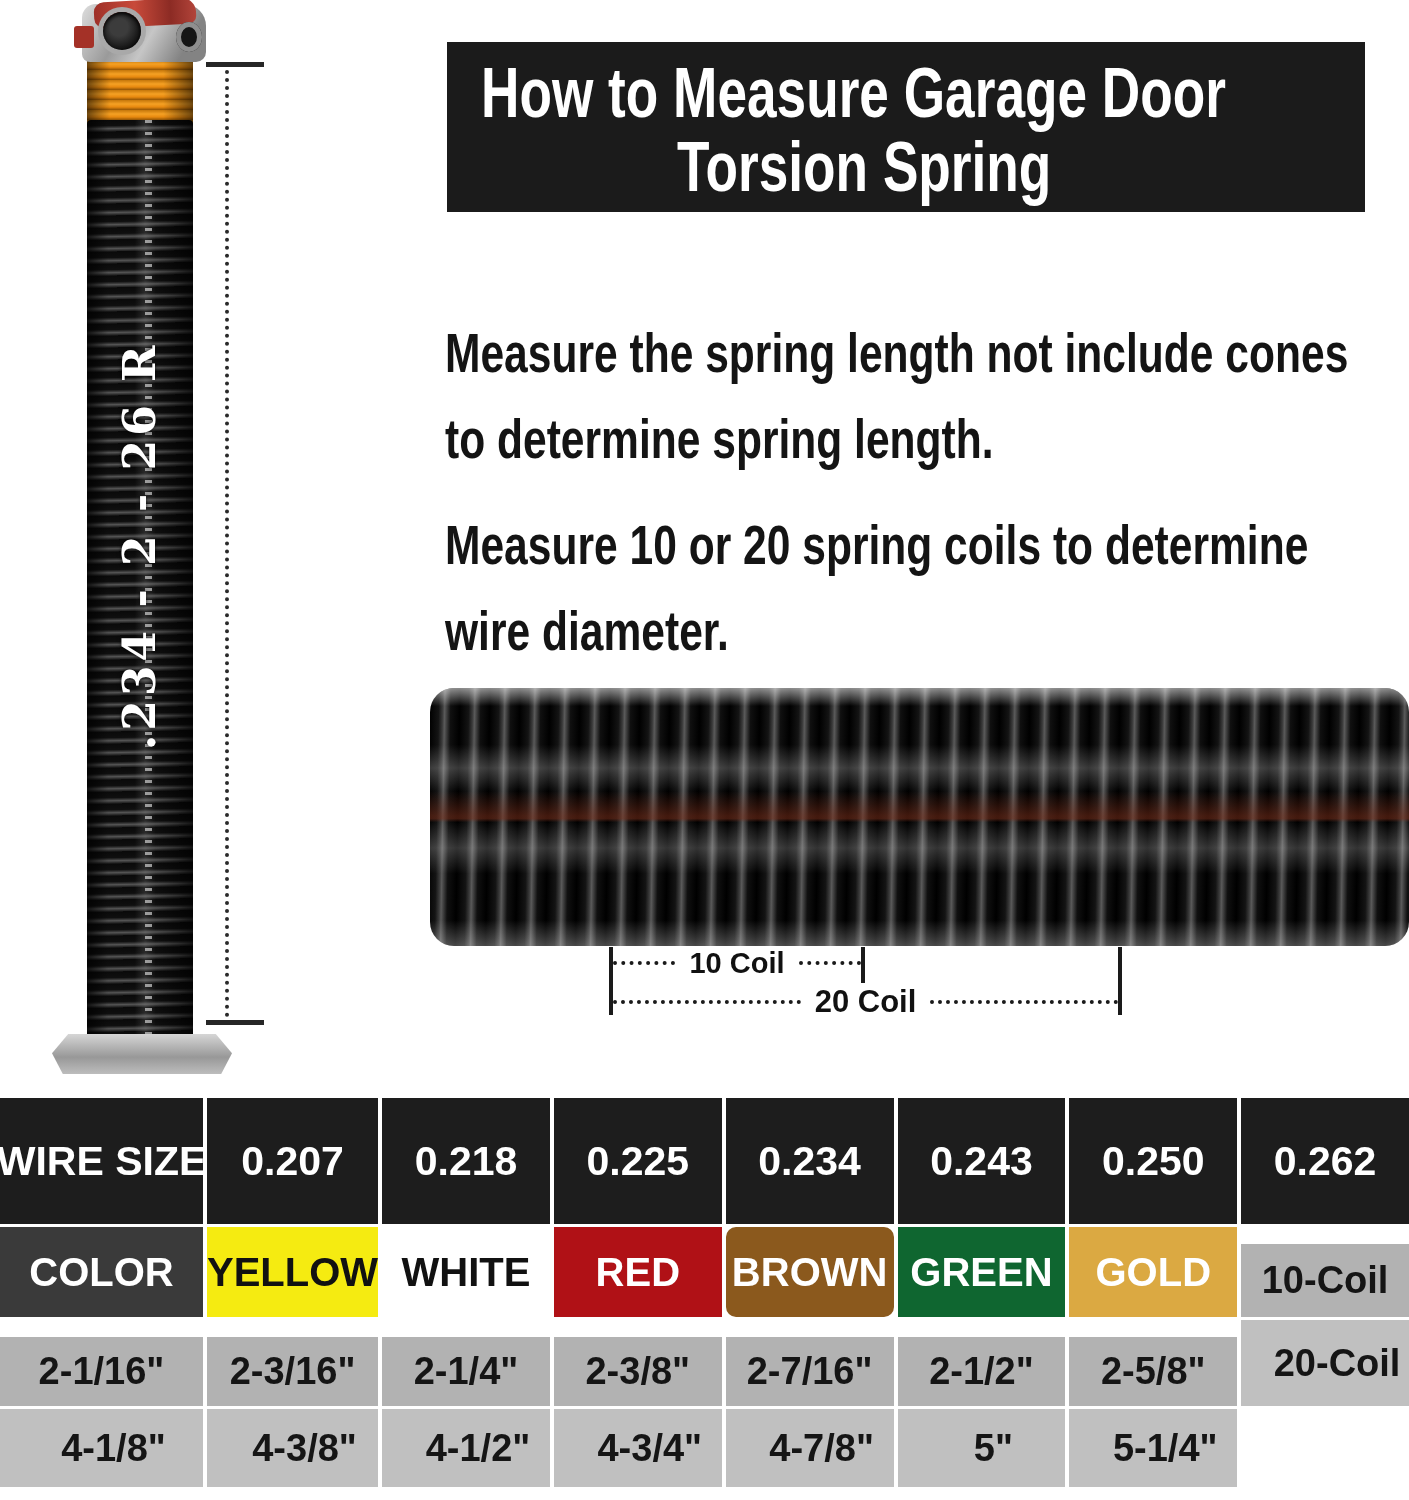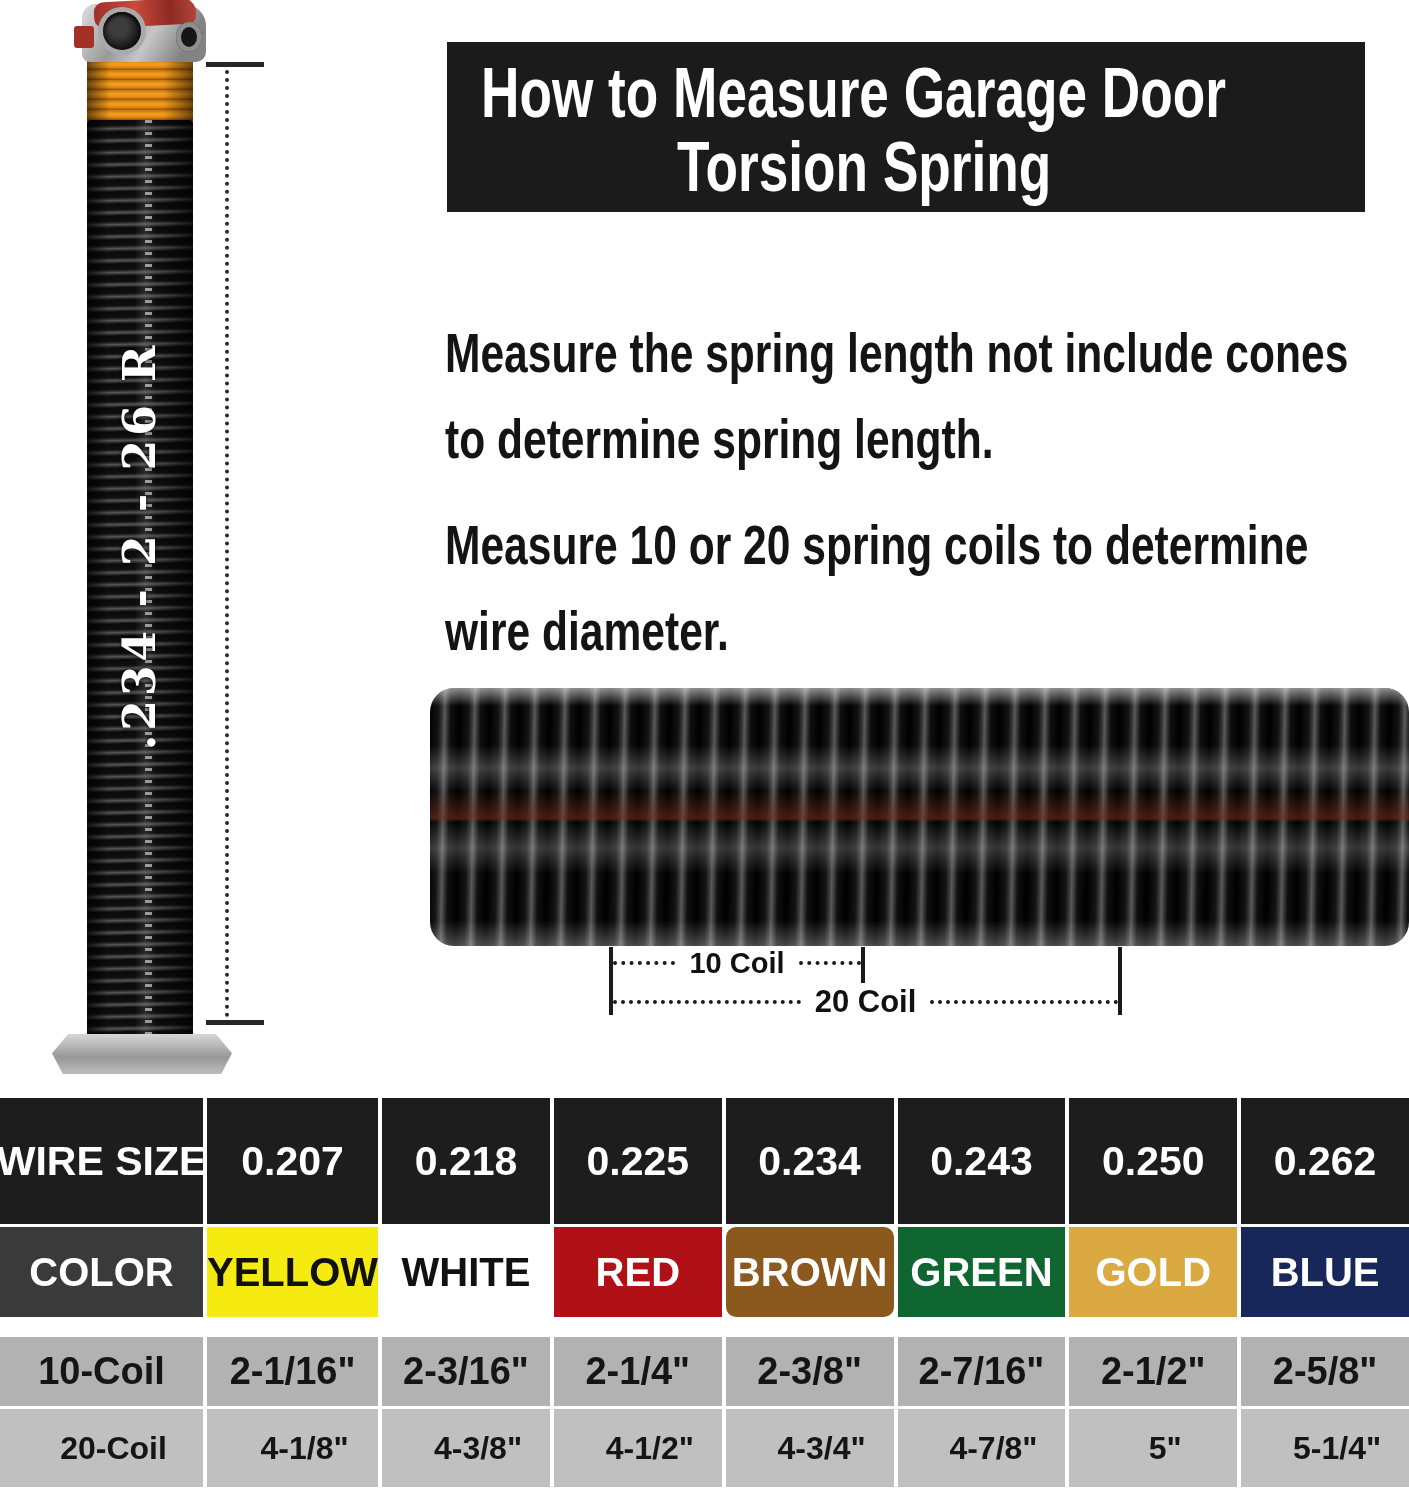--- a/index.html
+++ b/index.html
@@ -80,21 +80,21 @@
   
   .spec-table{position:absolute;left:0;top:1098px;width:1409px;display:grid;
     grid-template-columns:203px repeat(7,1fr);grid-template-rows:126px 90px 86px 78px;
     column-gap:4px;row-gap:3px;background:#fff;}
   .c{display:flex;align-items:center;justify-content:center;font-weight:bold;white-space:nowrap;}
   .r1{background:#1d1d1d;color:#fff;font-size:41px;}
   .r2{color:#fff;font-size:40px;}
   .r2.hdr{background:#3a3a3a;}
   .r2.txt-dark{color:#111;}
   .r3{background:#b2b2b2;color:#151515;font-size:38px;margin-top:17px;}
-  .r4{background:#c0c0c0;color:#151515;font-size:32px;padding-left:24px;}
+  .r4{background:#c0c0c0;color:#151515;font-size:38px;padding-left:24px;}
 </style>
 </head>
 <body>
 
 <div class="stage">
 
   <div>
     <div class="spring-orange"></div>
     <div class="cone-body"></div>
     <div class="cone-red"></div>
@@ -153,21 +153,20 @@
     <div class="c r1">0.250</div>
     <div class="c r1">0.262</div>
 
     <div class="c r2 hdr">COLOR</div>
     <div class="c r2 txt-dark" style="background-color: rgb(245, 235, 17);">YELLOW</div>
     <div class="c r2 txt-dark" style="background-color: rgb(255, 255, 255);">WHITE</div>
     <div class="c r2" style="background-color: rgb(176, 17, 22);">RED</div>
     <div class="c r2" style="background-color: rgb(139, 89, 29); border-radius: 10px;">BROWN</div>
     <div class="c r2" style="background-color: rgb(15, 102, 48);">GREEN</div>
     <div class="c r2" style="background-color: rgb(219, 169, 66);">GOLD</div>
-    <div class="c r2" style="background-color: rgb(23, 39, 89);">BLUE</div>
 
     <div class="c r3">10-Coil</div>
     <div class="c r3">2-1/16"</div>
     <div class="c r3">2-3/16"</div>
     <div class="c r3">2-1/4"</div>
     <div class="c r3">2-3/8"</div>
     <div class="c r3">2-7/16"</div>
     <div class="c r3">2-1/2"</div>
     <div class="c r3">2-5/8"</div>
 

